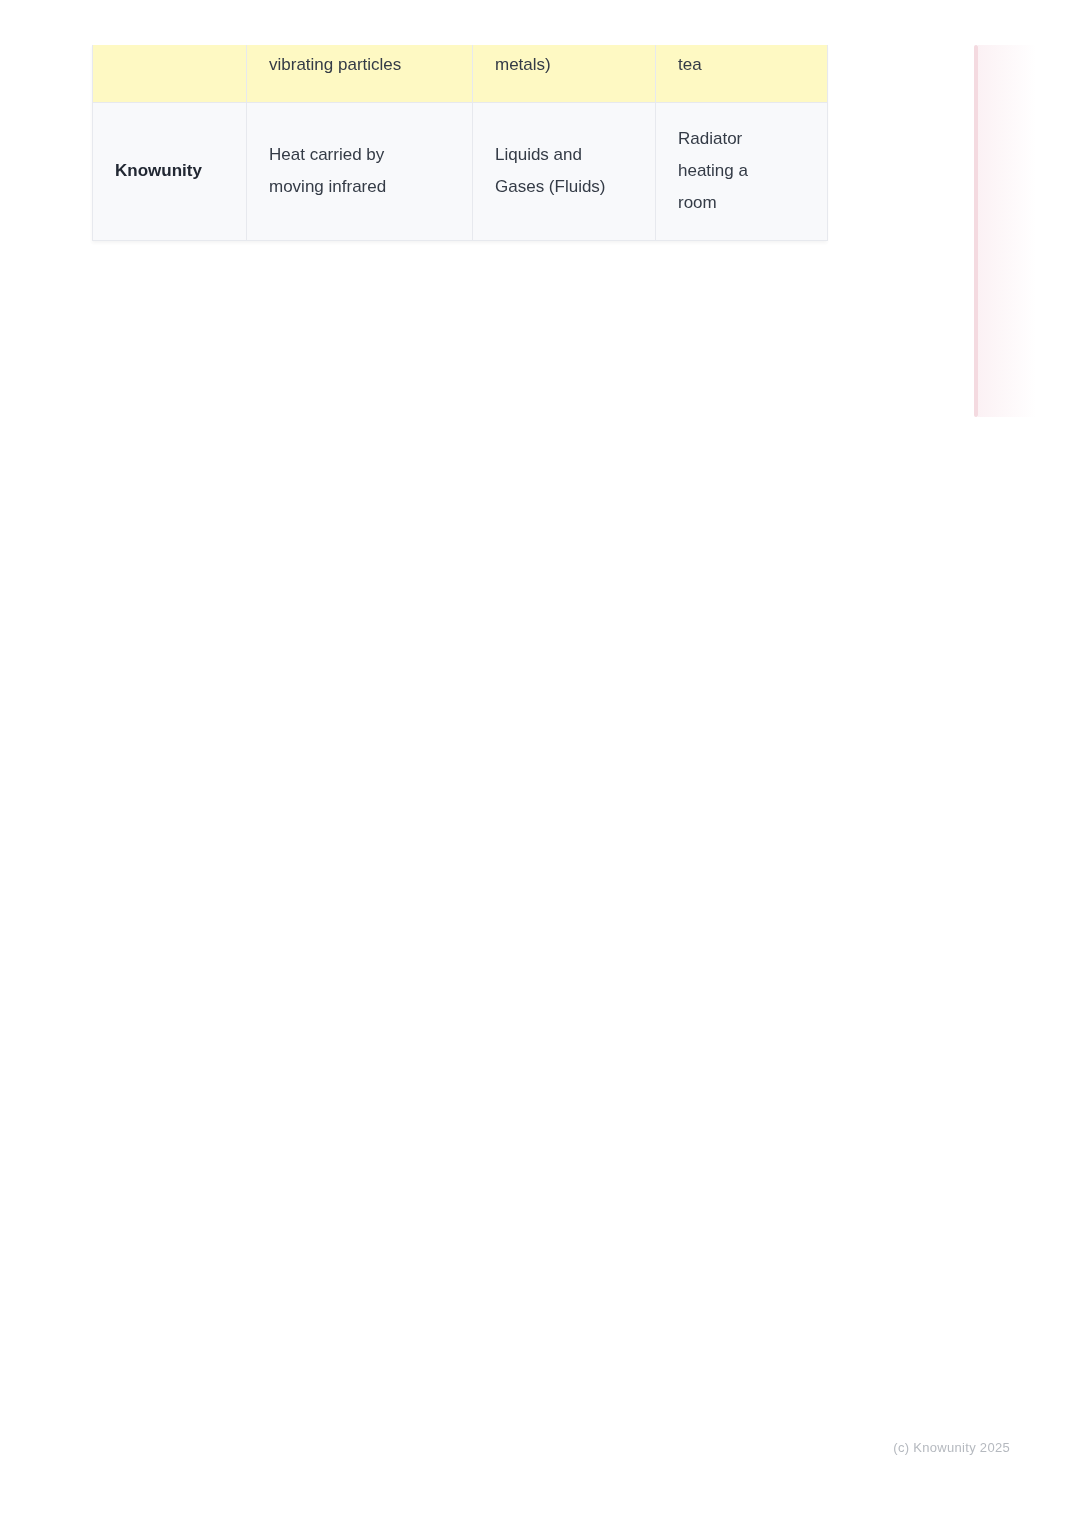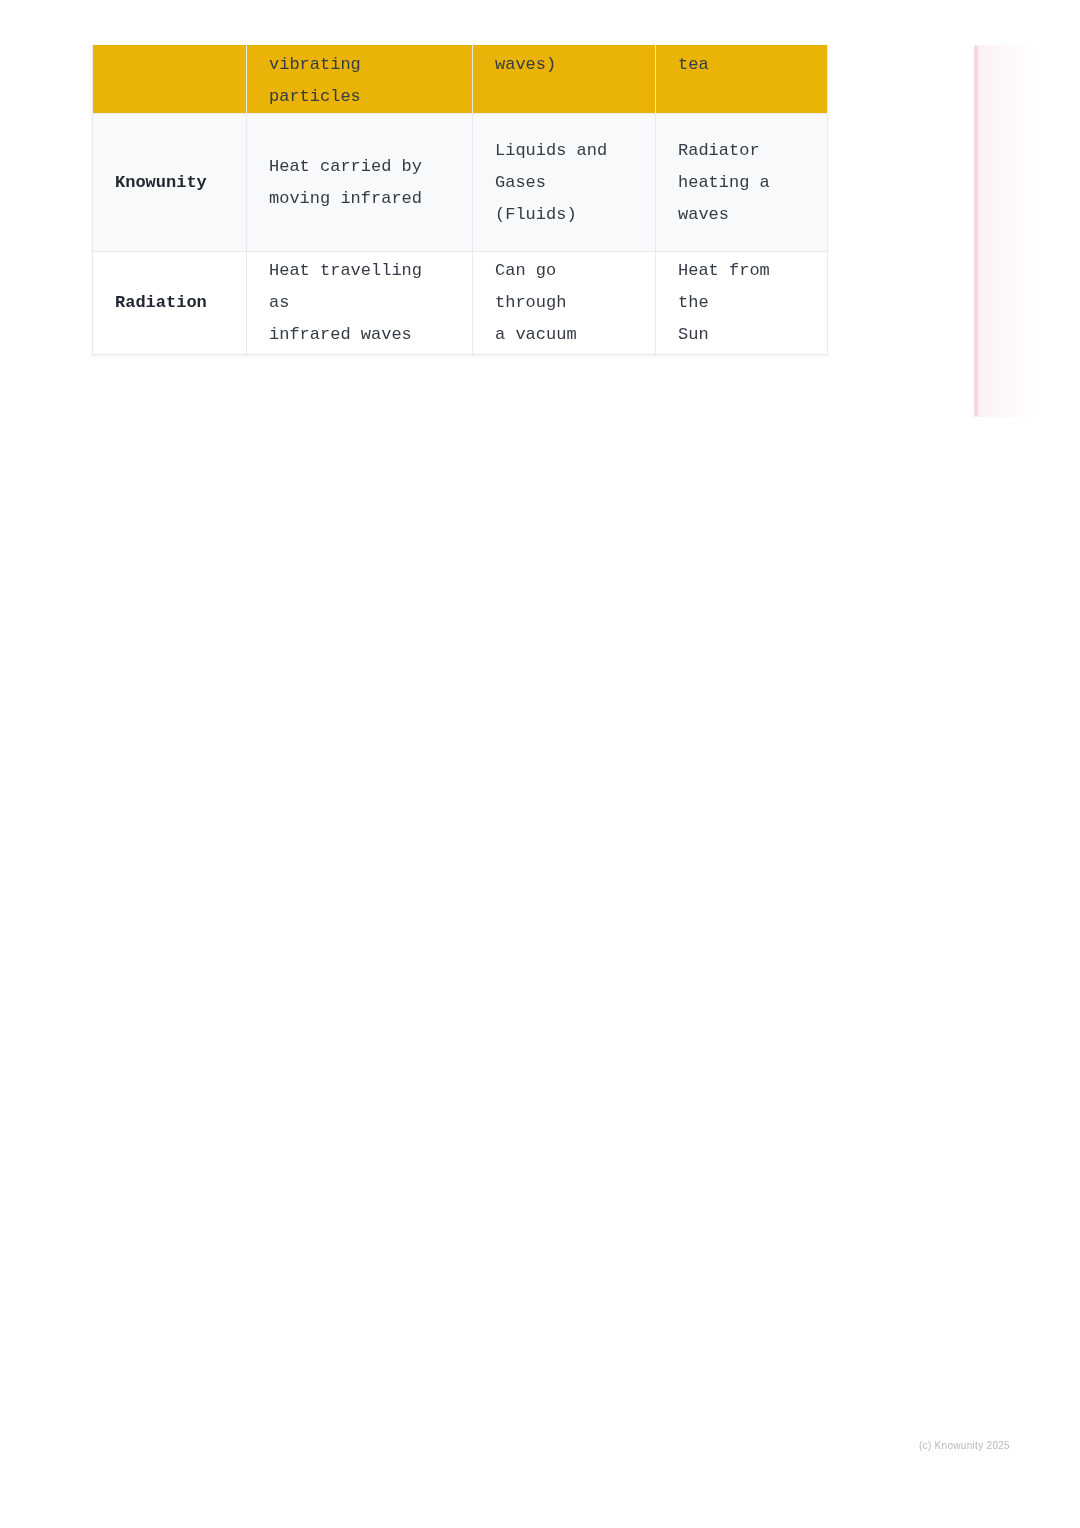--- a/index.html
+++ b/index.html
@@ -18,22 +18,21 @@
     position: absolute;
     left: 92px;
     top: 45px;
     width: 735px;
     box-shadow: 0 2px 3px rgba(60, 64, 70, 0.06);
   }
   table.heat-table {
     width: 735px;
     table-layout: fixed;
     border-collapse: collapse;
-    background: #eab308;
-    font-family: Liberation Mono, monospace;
+    background: #fef9c3;
   }
   table.heat-table td {
     border: 1px solid #e7e9ee;
     font-size: 17px;
     line-height: 32px;
     color: #343b46;
     vertical-align: middle;
     padding: 0 20px 0 22px;
     overflow: hidden;
   }
@@ -68,21 +67,21 @@
     width: 58px;
     height: 372px;
     background: linear-gradient(to right, rgba(247, 224, 231, 0.45), rgba(255, 255, 255, 0));
   }
 
   
   .footer-copyright {
     position: absolute;
     top: 1440px;
     right: 70px;
-    font-size: 10px;
+    font-size: 13px;
     letter-spacing: 0.3px;
     color: #b5b9bf;
   }
 </style>
 </head>
 <body>
 
 <div class="page">
 
   <div class="heat-table-wrap">
@@ -95,59 +94,42 @@
       </colgroup>
       <tbody>
         <tr class="row-clipped">
           <td class="label-cell">
             <span class="cell-text"></span>
           </td>
           <td>
             <span class="cell-text">vibrating particles</span>
           </td>
           <td>
-            <span class="cell-text">waves)</span>
+            <span class="cell-text">metals)</span>
           </td>
           <td>
             <span class="cell-text">tea</span>
           </td>
         </tr>
         <tr class="row-convection">
           <td class="label-cell">
             <span class="cell-text">Knowunity</span>
           </td>
           <td>
             <span class="cell-text">Heat carried by
 moving infrared</span>
           </td>
           <td>
             <span class="cell-text">Liquids and
 Gases (Fluids)</span>
           </td>
           <td>
             <span class="cell-text">Radiator
 heating a
-waves</span>
-          </td>
-        </tr>
-        <tr class="row-radiation">
-          <td class="label-cell">
-            <span class="cell-text">Radiation</span>
-          </td>
-          <td>
-            <span class="cell-text">Heat travelling as
-infrared waves</span>
-          </td>
-          <td>
-            <span class="cell-text">Can go through
-a vacuum</span>
-          </td>
-          <td>
-            <span class="cell-text">Heat from the
-Sun</span>
+room</span>
           </td>
         </tr>
       </tbody>
     </table>
   </div>
 
   <div class="pink-line"></div>
   <div class="pink-wash"></div>
 
   <div class="footer-copyright">(c) Knowunity 2025</div>

